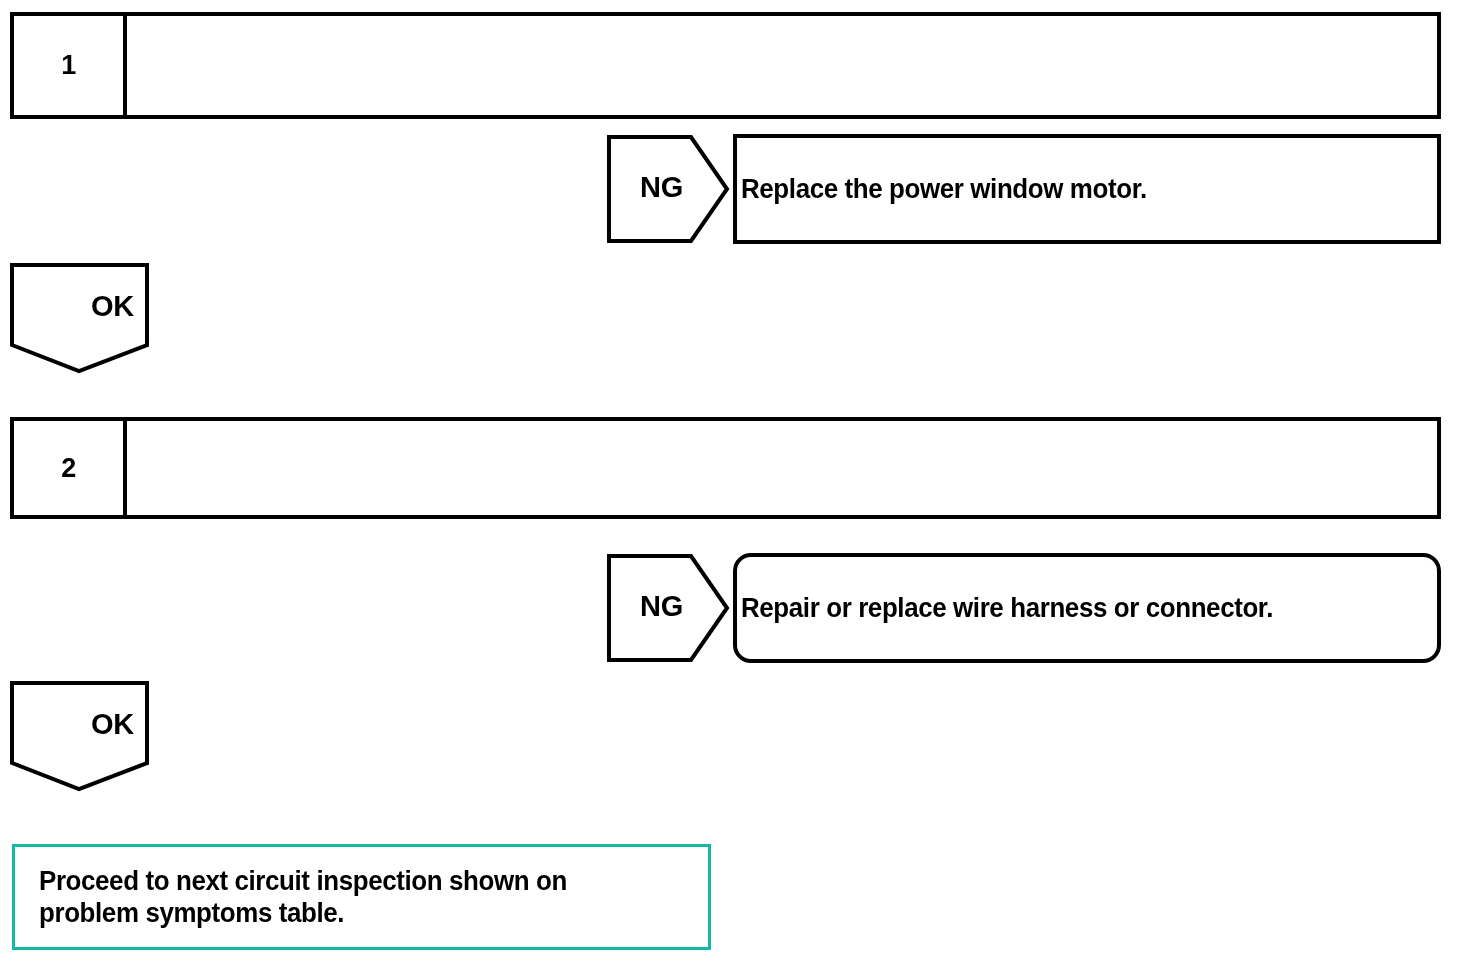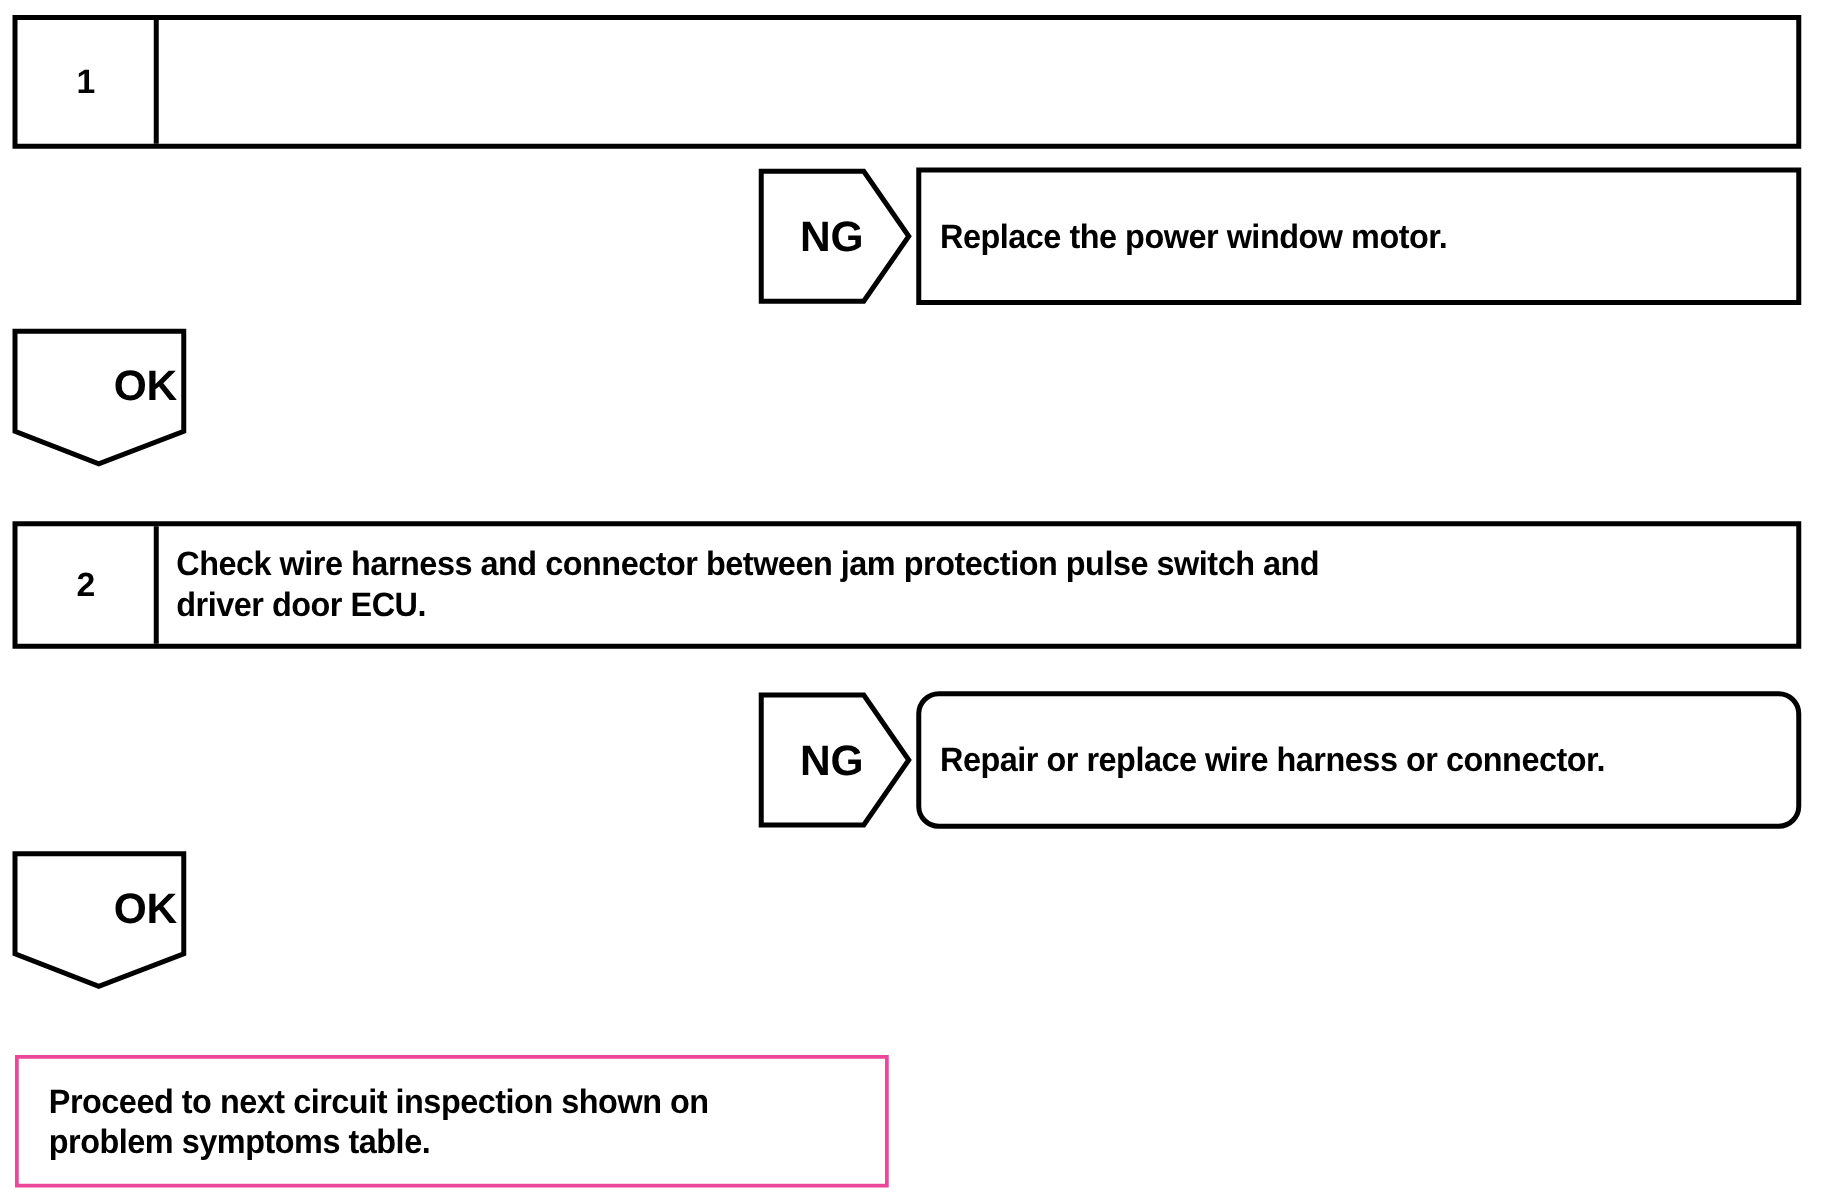--- a/index.html
+++ b/index.html
@@ -53,34 +53,34 @@
     transform-origin: left center;
     white-space: pre-line;
   }
 
   
   .result-box {
     border: 4px solid #000;
     background: #fff;
     display: flex;
     align-items: center;
-    padding-left: 15px;
+    padding-left: 4px;
     padding-right: 10px;
   }
   .result-text {
     font-size: 27px;
     font-weight: bold;
     line-height: 33px;
     letter-spacing: -0.4px;
     transform: scaleX(0.96);
     transform-origin: left center;
     white-space: pre-line;
   }
   .final-box {
-    border: 3px solid #ec4899;
+    border: 3px solid #14b8a6;
     background: #fff;
     display: flex;
     align-items: center;
     padding-left: 24px;
     padding-right: 10px;
   }
   .final-text {
     font-size: 27px;
     font-weight: bold;
     line-height: 32px;
@@ -88,21 +88,21 @@
     transform: scaleX(0.96);
     transform-origin: left center;
     white-space: pre-line;
   }
 
   
   .arrow-wrap { position: absolute; }
   .arrow-wrap svg { display: block; overflow: visible; }
   .arrow-label {
     position: absolute;
-    font-size: 34px;
+    font-size: 29px;
     font-weight: bold;
     letter-spacing: -0.2px;
     white-space: nowrap;
     text-align: right;
   }
   .arrow-label.ng { left: 33px; top: 36px; }
   .arrow-label.ok { left: 45px; top: 27px; margin-left: 36px; }
 </style>
 </head>
 <body>
@@ -124,24 +124,20 @@
 
 <div class="arrow-wrap" style="left:10px; top:263px; width:139px; height:110px;">
   <svg width="139" height="110" viewBox="0 0 139 110">
     <polygon points="2,2 137,2 137,82 69,108 2,82" fill="#ffffff" stroke="#000000" stroke-width="4" stroke-linejoin="miter"></polygon>
   </svg>
   <span class="arrow-label ok">OK</span>
 </div>
 
 <div class="node step-box" style="left:10px; top:417px; width:1431px; height:102px;">
   <div class="step-num">2</div>
-  <div class="step-body">
-    <div class="step-text">Check wire harness and connector between jam protection pulse switch and
-driver door ECU.</div>
-  </div>
 </div>
 
 <div class="arrow-wrap" style="left:607px; top:554px; width:122px; height:108px;">
   <svg width="122" height="108" viewBox="0 0 122 108">
     <polygon points="2,2 84,2 120,54 84,106 2,106" fill="#ffffff" stroke="#000000" stroke-width="4" stroke-linejoin="miter"></polygon>
   </svg>
   <span class="arrow-label ng">NG</span>
 </div>
 
 <div class="node result-box" style="left:733px; top:553px; width:708px; height:110px;border-radius:18px;">

